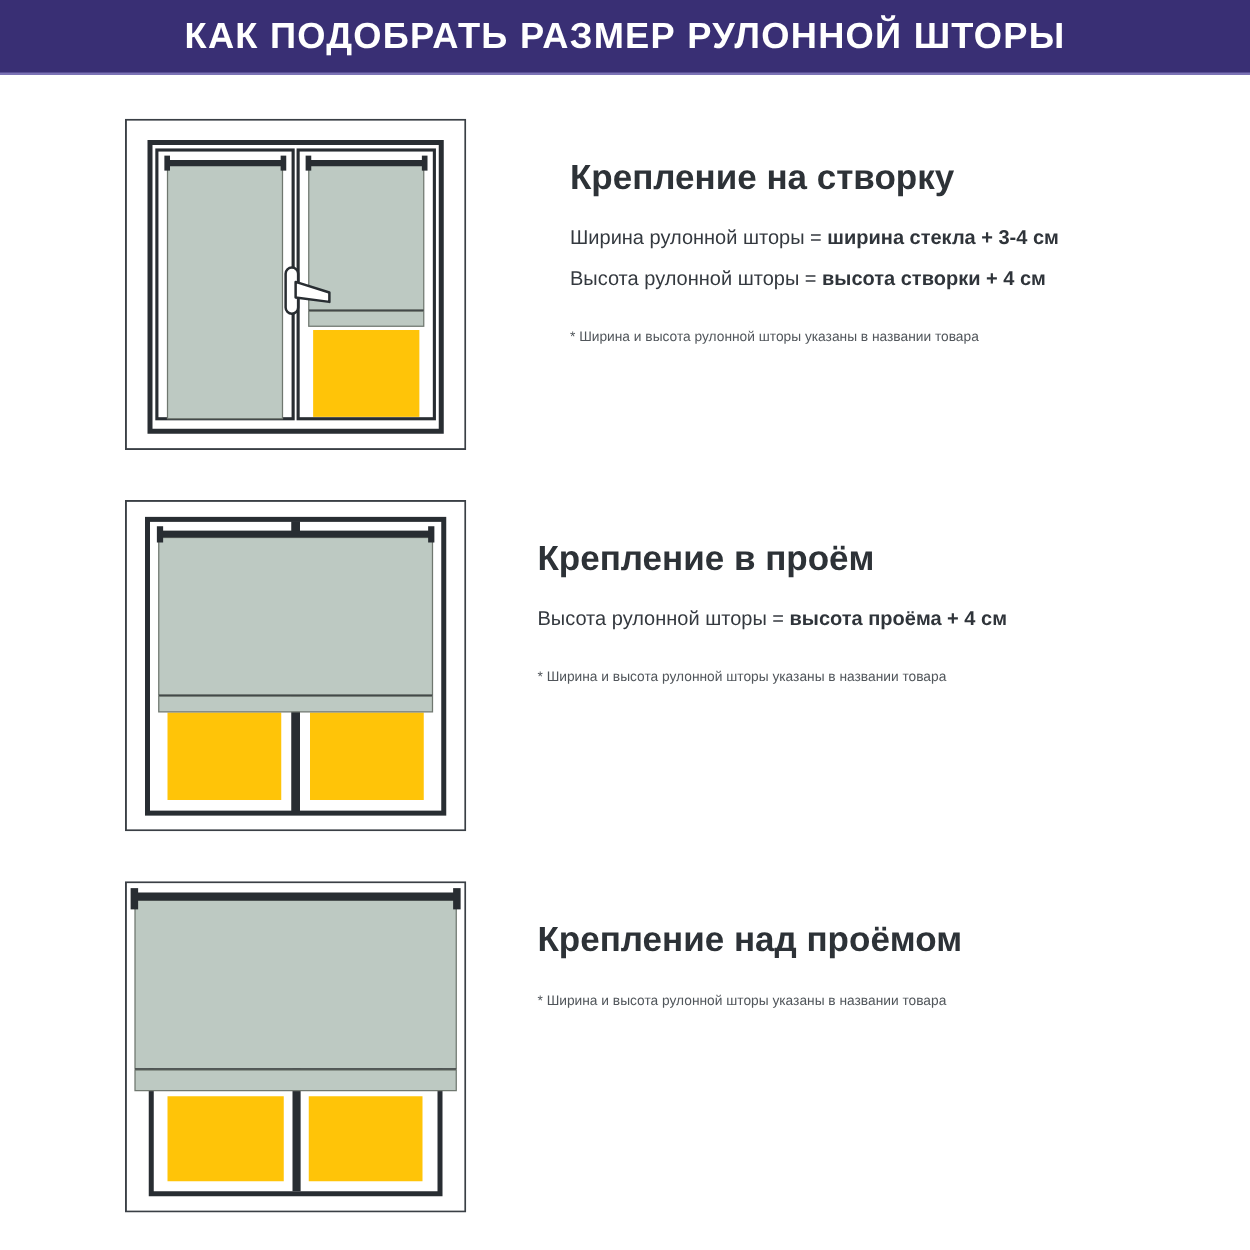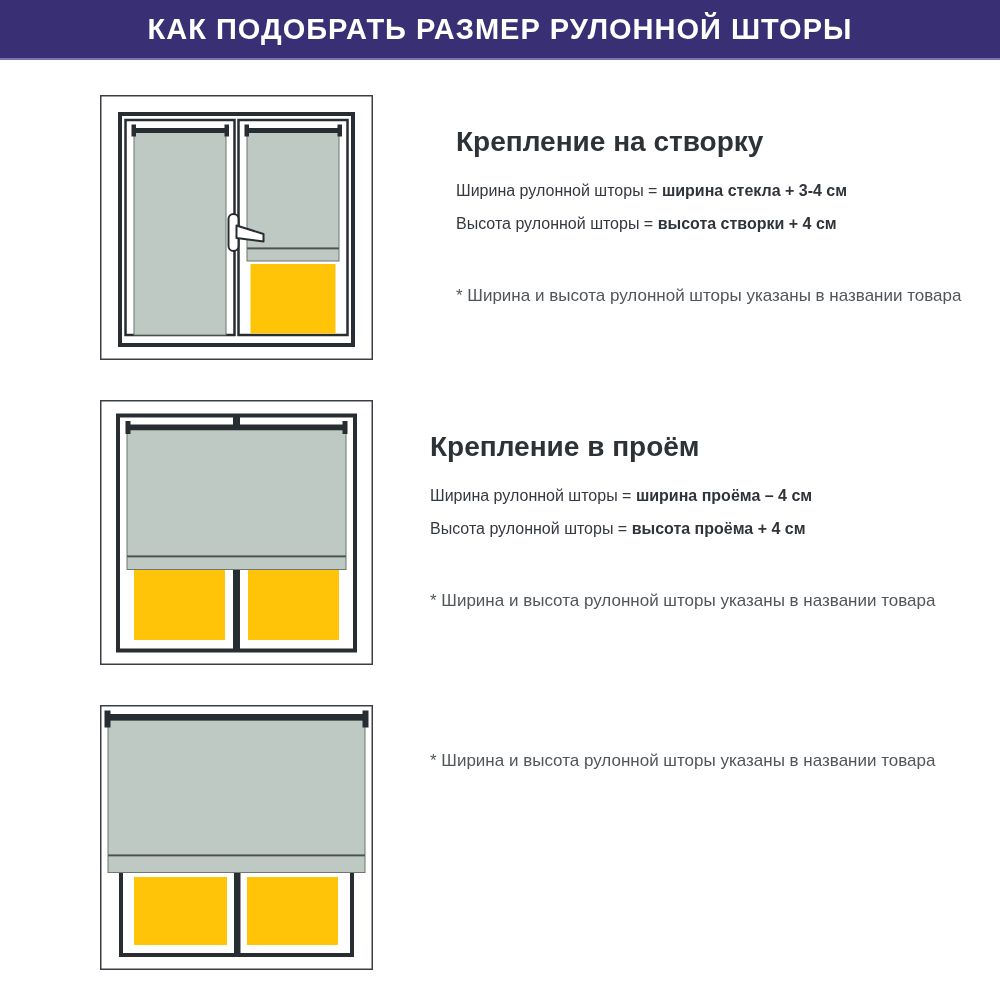--- a/index.html
+++ b/index.html
@@ -16,21 +16,21 @@
   .header h1{color:var(--title-color);font-size:29px;font-weight:700;letter-spacing:1px;}
   .row{display:flex;margin-left:100px;height:265px;}
   .row.first{margin-top:35px;gap:26px;}
   .row.next{margin-top:40px;}
   .diagram{width:273px;height:265px;flex:0 0 273px;}
   .textcol{margin-left:57px;flex:1;}
   .textcol h2{margin-top:28px;font-size:28px;line-height:1.35;font-weight:700;color:var(--heading-color);}
   .formulas{margin-top:13px;}
   .formula{font-size:16px;line-height:33px;color:var(--body-color);font-weight:400;}
   .formula b{color:var(--value-color);font-weight:700;}
-  .footnote{margin-top:46px;font-size:17px;color:var(--note-color);}
+  .footnote{margin-top:24px;font-size:11px;color:var(--note-color);}
   
   .obox{fill:#fff;stroke:var(--line);stroke-width:1.5;}
   .wframe{fill:#fff;stroke:var(--frame);stroke-width:4;}
   .sash{fill:#fff;stroke:var(--frame);stroke-width:2.5;}
   .mullion{fill:var(--frame);}
   .bar rect{fill:var(--frame);}
   .blind{fill:var(--blind);stroke:var(--blind-stroke);stroke-width:1;}
   .glass{fill:var(--glass);}
   .railline{stroke:var(--frame);stroke-width:1.5;}
   .handle rect,.handle path{fill:#fff;stroke:var(--frame);stroke-width:2;stroke-linejoin:round;}
@@ -90,21 +90,20 @@
     <rect class="blind" x="27" y="157" width="219" height="12.5"></rect>
     <g class="bar">
       <rect x="27.5" y="24.5" width="218" height="5.5"></rect>
       <rect x="25.5" y="21" width="5" height="13"></rect>
       <rect x="242.5" y="21" width="5" height="13"></rect>
     </g>
   </svg>
   <div class="textcol">
     <h2>Крепление в проём</h2>
     <div class="formulas">
-      <p class="formula"><span>Ширина рулонной шторы = </span><b>ширина проёма – 4 см</b></p>
       <p class="formula"><span>Высота рулонной шторы = </span><b>высота проёма + 4 см</b></p>
     </div>
     <p class="footnote">* Ширина и высота рулонной шторы указаны в названии товара</p>
   </div>
 </div>
 
 <div class="row next">
   <svg class="diagram" viewBox="0 0 273 265" aria-hidden="true">
     <rect class="obox" x="0.75" y="0.75" width="271.5" height="263.5"></rect>
     <rect class="wframe" x="21" y="60" width="231" height="190"></rect>
@@ -114,15 +113,16 @@
     <rect class="blind" x="8" y="15" width="257" height="135"></rect>
     <line class="railline" x1="8" y1="150.5" x2="265" y2="150.5"></line>
     <rect class="blind" x="8" y="151" width="257" height="16.5"></rect>
     <g class="bar">
       <rect x="7" y="9" width="259" height="6.5"></rect>
       <rect x="4.5" y="5.5" width="6" height="17"></rect>
       <rect x="262.5" y="5.5" width="6" height="17"></rect>
     </g>
   </svg>
   <div class="textcol">
+    <h2>Крепление над проёмом</h2>
     <p class="footnote">* Ширина и высота рулонной шторы указаны в названии товара</p>
   </div>
 </div>
 
 </body></html>

